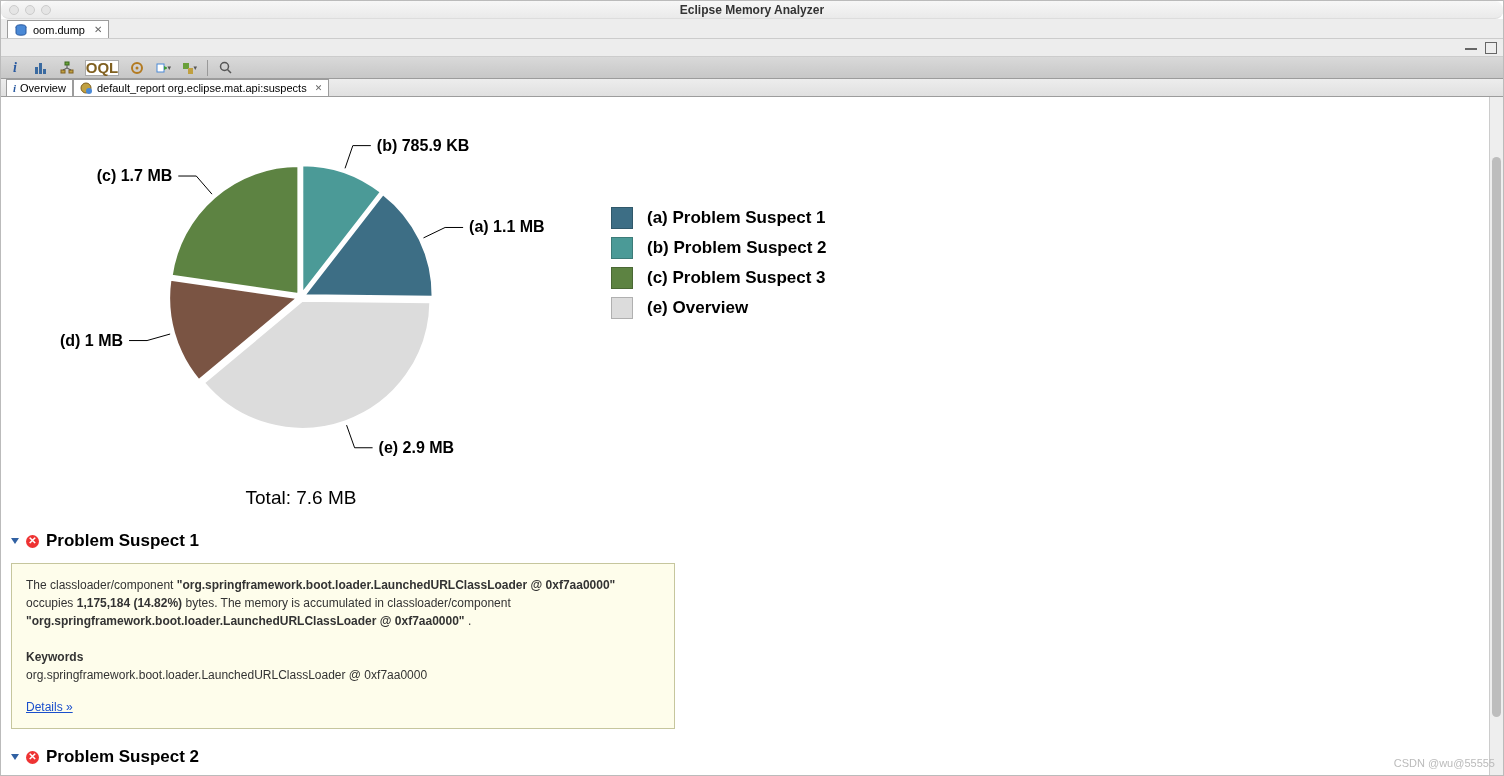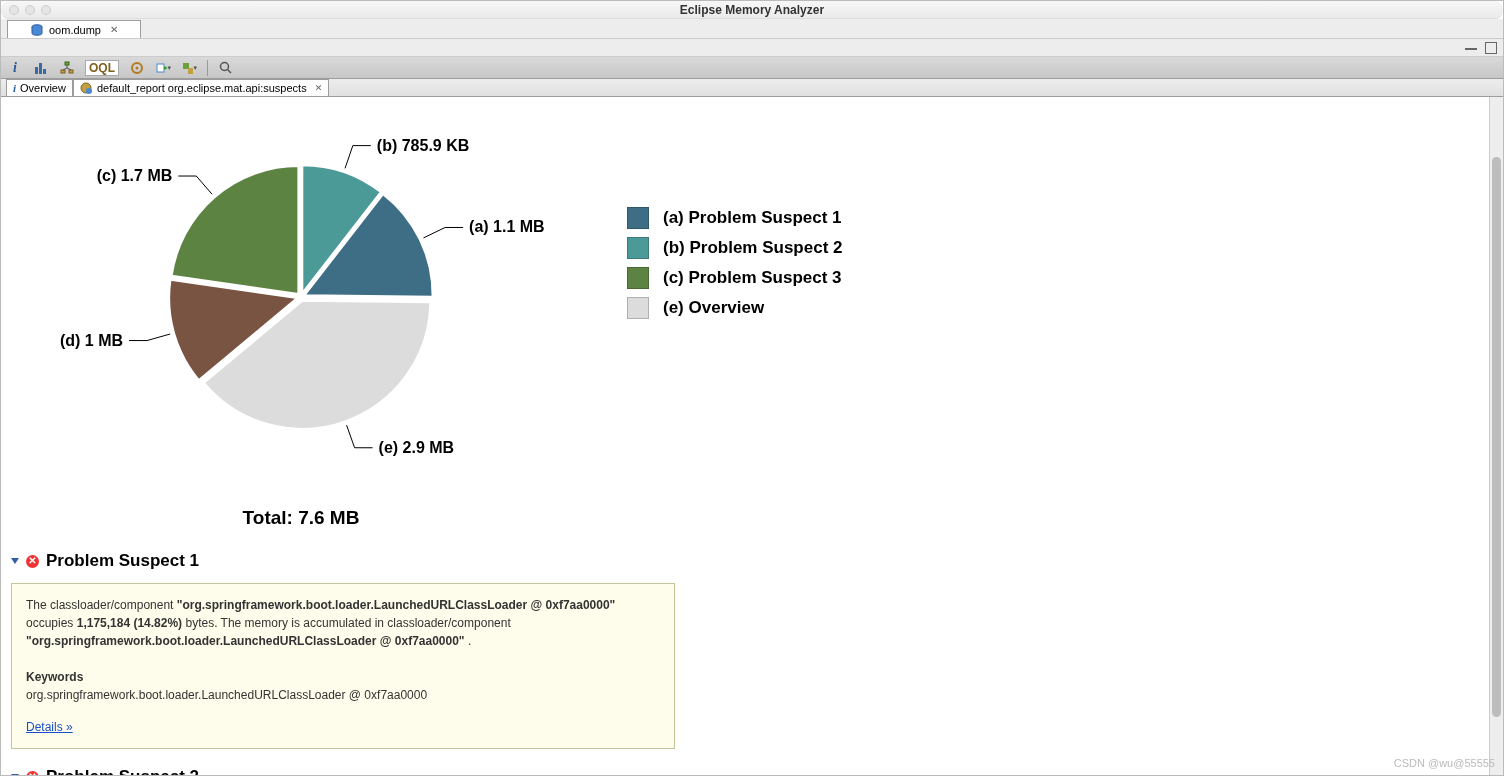--- a/index.html
+++ b/index.html
@@ -4,36 +4,36 @@
 <style>
   * { box-sizing: border-box; }
   html, body { margin:0; padding:0; font-family: Verdana, Arial, sans-serif; font-size:12px; background:#fff; color:#000; }
   .window { width:1504px; height:776px; display:flex; flex-direction:column; border:1px solid #bbb; background:#fff; position:relative; }
   .titlebar { height:18px; background:linear-gradient(#f7f7f7,#eaeaea); display:flex; align-items:center; padding:0 8px; border-bottom:1px solid #ddd; position:relative;border-radius:8px; }
   .traffic { display:flex; gap:6px; }
   .traffic span { width:10px; height:10px; border-radius:50%; background:#e5e5e5; border:1px solid #ccc; display:inline-block; }
   .title { position:absolute; left:50%; transform:translateX(-50%); font-weight:bold; color:#333; font-size:12px; }
   .sub-titlebar { height:18px; background:#ededed; border-bottom:1px solid #ccc; display:flex; align-items:center; justify-content:flex-end; padding:0 6px; gap:8px; }
   .filetab-row { height:20px; background:#ededed; border-bottom:1px solid #ccc; display:flex; align-items:flex-end; padding-left:6px; padding-top:2px; }
-  .filetab { display:flex; align-items:center; gap:5px; background:#fff; border:1px solid #9c9c9c; border-bottom:none; padding:2px 22px; font-size:11px; height:18px; }
+  .filetab { display:flex; align-items:center; gap:5px; background:#fff; border:1px solid #9c9c9c; border-bottom:none; padding:2px 6px; font-size:11px; height:18px; }
   .toolbar { height:22px; background:linear-gradient(#d9d9d9,#c7c7c7); border-bottom:1px solid #9c9c9c; display:flex; align-items:center; padding:0 6px; gap:10px; }
   .toolbar .tb-btn { width:16px; height:16px; display:flex; align-items:center; justify-content:center; cursor:pointer; }
   .inner-row { height:18px; background:linear-gradient(#ededed,#e0e0e0); border-bottom:1px solid #9c9c9c; display:flex; align-items:flex-end; padding-left:5px; }
   .inner-tab { display:flex; align-items:center; gap:4px; background:#fff; border:1px solid #9c9c9c; border-bottom:none; padding:1px 6px; font-size:11px; margin-right:0; height:17px; }
   .inner-tab.active { background:#fff; }
   .content-wrap { flex:1; overflow:hidden; position:relative; display:flex; }
   .content { flex:1; overflow-y:auto; padding:0 10px 10px 10px; position:relative; }
   .scrollbar { width:14px; background:#eee; border-left:1px solid #ccc; position:relative; }
   .scrollbar .thumb { position:absolute; left:2px; right:2px; top:60px; height:560px; background:#bdbdbd; border-radius:6px; }
-  .chart-area { display:flex; gap:56px; padding:20px 20px 10px 40px; align-items:flex-start; }
+  .chart-area { display:flex; gap:40px; padding:20px 20px 10px 40px; align-items:flex-start; }
   .chart-svg-wrap { position:relative; width:500px; height:360px; }
   .chart-legend { margin-left:20px; margin-top:90px; }
   .legend-row { display:flex; align-items:center; gap:14px; margin-bottom:8px; font-size:17px; font-weight:bold;text-align:right; }
   .legend-sw { width:22px; height:22px; border:1px solid rgba(0,0,0,0.2); }
-  .total { text-align:center; font-weight:bold; font-size:19px; margin-top:20px; width:360px; margin-left:110px; }
+  .total { text-align:center; font-weight:normal; font-size:19px; margin-top:0; width:360px; margin-left:110px; }
   .section { margin-top:22px; }
   .sec-head { display:flex; align-items:center; gap:7px; font-weight:bold; font-size:17px; margin-bottom:12px; }
   .arrow-down { width:0; height:0; border-left:4px solid transparent; border-right:4px solid transparent; border-top:6px solid #3161a3; }
   .err-icon { width:13px; height:13px; border-radius:50%; background:#e33; display:flex; align-items:center; justify-content:center; color:#fff; font-size:10px; font-weight:bold; line-height:1; }
   .suspect-box { width:664px; background:#fefdeb; border:1px solid #c6c69d; padding:12px 14px; font-size:12px; line-height:1.5; color:#333; }
   .details-link { color:#1a4fcc; text-decoration:underline; font-weight:normal; display:inline-block; margin-top:14px; cursor:pointer; }
   .watermark { position:absolute; right:8px; bottom:6px; font-size:11px; color:#bbb; }
   .min-icon, .max-icon { width:12px; height:12px; border:1px solid #666; display:inline-block; }
   .min-icon { height:4px; border-top:none; border-left:none; border-right:none; border-bottom:2px solid #666; }
 </style>
@@ -80,21 +80,21 @@
     <span class="tb-btn">
         <svg width="14" height="14">
           <rect x="5" y="1" width="4" height="3" fill="#6aa03a" stroke="#3a6a1a"></rect>
           <rect x="1" y="9" width="4" height="3" fill="#c0a040" stroke="#806020"></rect>
           <rect x="9" y="9" width="4" height="3" fill="#c0a040" stroke="#806020"></rect>
           <line x1="7" y1="4" x2="7" y2="7" stroke="#555"></line>
           <line x1="3" y1="9" x2="7" y2="7" stroke="#555"></line>
           <line x1="11" y1="9" x2="7" y2="7" stroke="#555"></line>
         </svg>
       </span>
-    <span class="tb-btn" style="font-size:12px;font-weight:bold;color:#806020;border:1px solid #aaa;padding:0 16px;background:#fff;">OQL</span>
+    <span class="tb-btn" style="font-size:15px;font-weight:bold;color:#806020;border:1px solid #aaa;padding:0 16px;background:#fff;">OQL</span>
     <span class="tb-btn">
         <svg width="14" height="14">
           <circle cx="7" cy="7" r="5" fill="none" stroke="#b37a20" stroke-width="2"></circle>
           <circle cx="7" cy="7" r="1.5" fill="#b37a20"></circle>
         </svg>
       </span>
     <span class="tb-btn">
         <svg width="14" height="14">
           <rect x="2" y="3" width="7" height="8" fill="#fff" stroke="#4a89d6"></rect>
           <path d="M9 5 l4 2 l-4 2 z" fill="#3a9a3a"></path>

